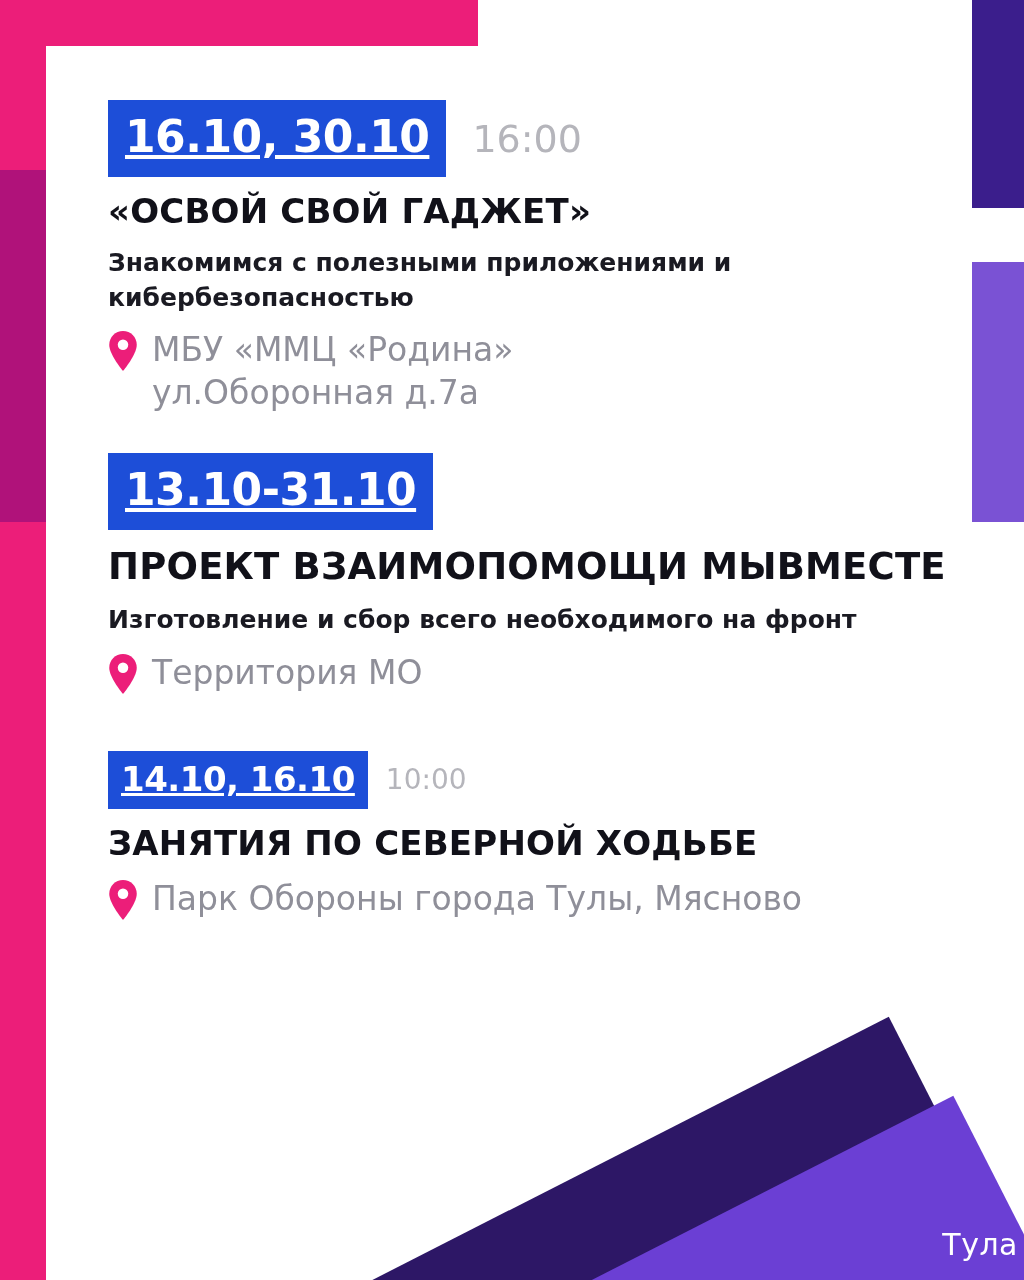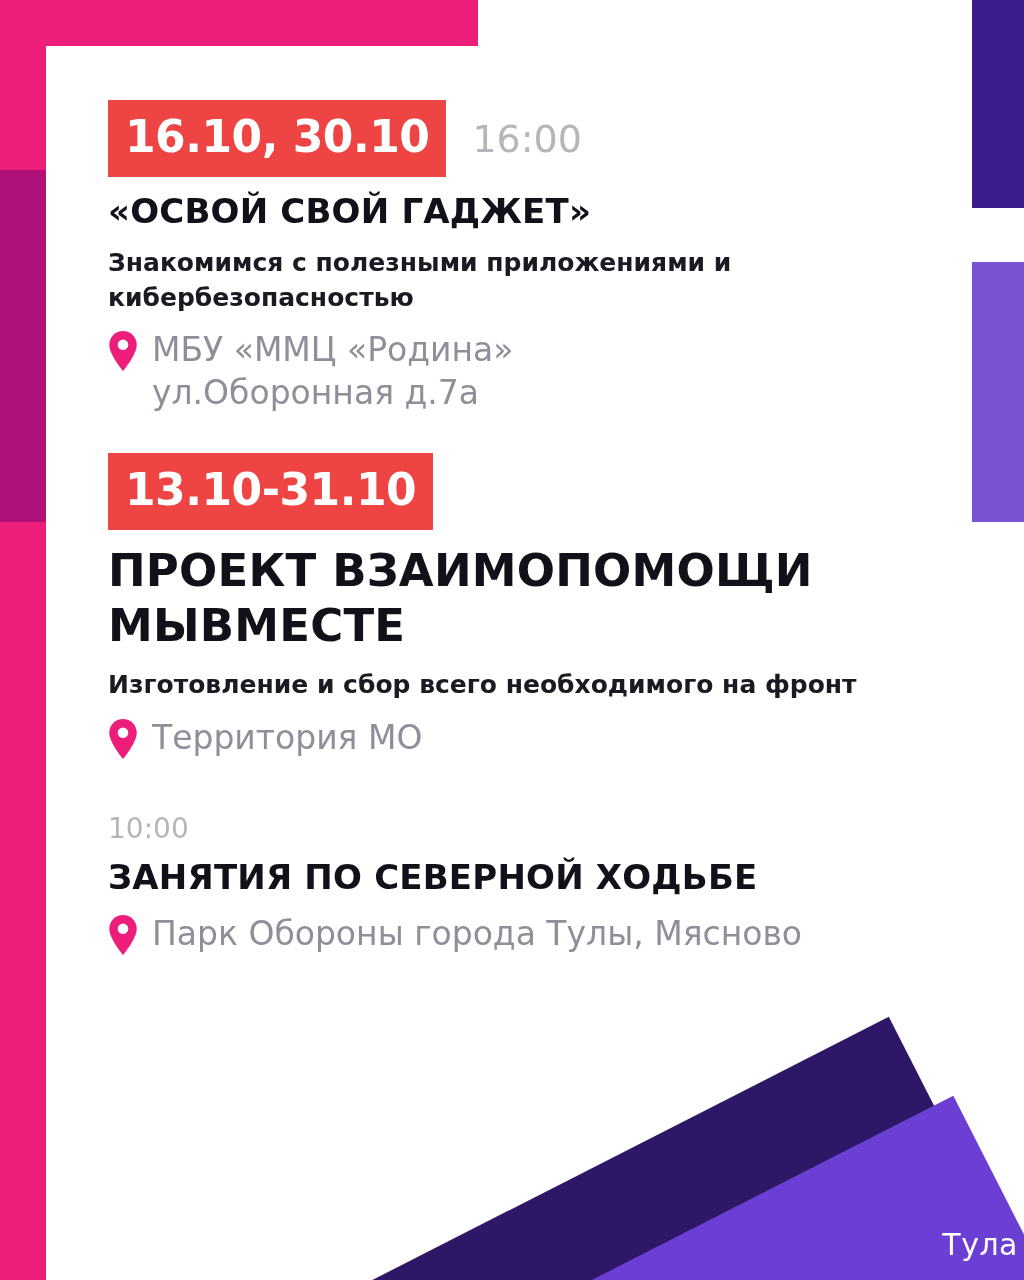--- a/index.html
+++ b/index.html
@@ -101,28 +101,29 @@
 
   .datebar {
     display: flex;
     align-items: center;
     gap: 26px;
     margin-bottom: 14px;
   }
 
   .date-chip {
     display: inline-block;
-    background: #ef4444;
+    background: #1d4ed8;
     color: #ffffff;
     font-size: 44px;
     font-weight: 700;
     line-height: 1;
     padding: 15px 17px 18px 17px;
     letter-spacing: -0.5px;
     white-space: nowrap;
+    text-decoration: underline;
   }
 
   .date-chip.small {
     font-size: 34px;
     padding: 11px 13px 13px 13px;
   }
 
   .time {
     color: #b5b5bb;
     font-size: 38px;
@@ -135,21 +136,21 @@
 
   .event-title {
     color: #111119;
     font-size: 34px;
     font-weight: 700;
     letter-spacing: 0.2px;
     line-height: 1.22;
     margin-bottom: 14px;
     text-transform: uppercase;
   }
-  .event-title.big { font-size: 45px; }
+  .event-title.big { font-size: 37px; }
 
   .event-desc {
     color: #1a1a22;
     font-size: 25px;
     font-weight: 600;
     line-height: 1.38;
     margin-bottom: 14px;
   }
 
   .place {
@@ -225,20 +226,21 @@
         </svg>
         <div class="place-text">Территория МО</div>
       </div>
     </div>
 
     <div class="sep-1"></div>
 
     <div class="event">
       <div class="datebar">
         <div class="pair">
+          <span class="date-chip small">14.10, 16.10</span>
           <span class="time small">10:00</span>
         </div>
       </div>
       <div class="event-title">ЗАНЯТИЯ ПО СЕВЕРНОЙ ХОДЬБЕ</div>
       <div class="place">
         <svg class="pin-icon" viewBox="0 0 24 32">
           <path d="M12 0C5.9 0 1 4.9 1 11c0 8 11 21 11 21s11-13 11-21c0-6.1-4.9-11-11-11z" fill="#ec1e79"></path>
           <circle cx="12" cy="11" r="4.2" fill="#ffffff"></circle>
         </svg>
         <div class="place-text">Парк Обороны города Тулы, Мясново</div>

